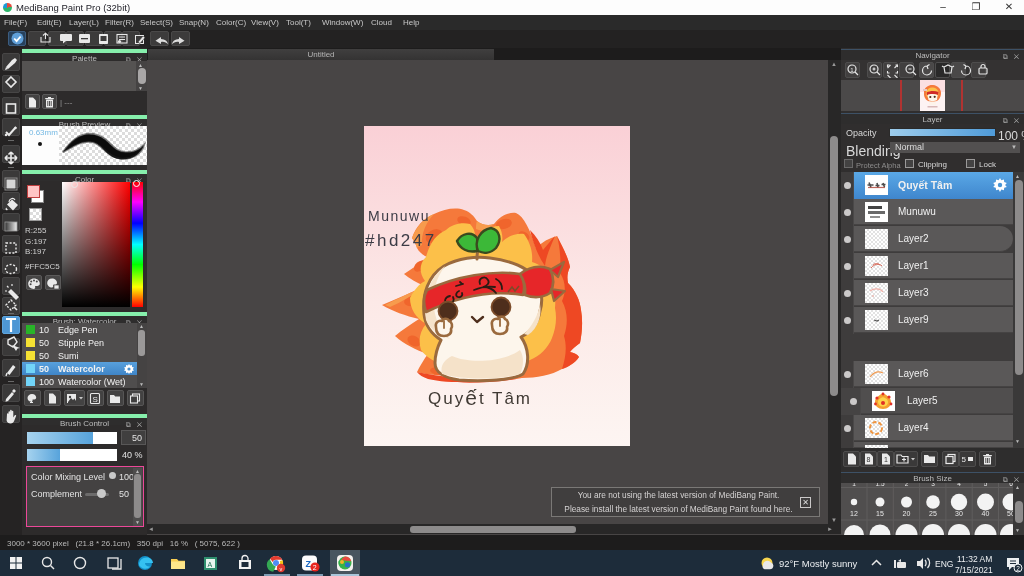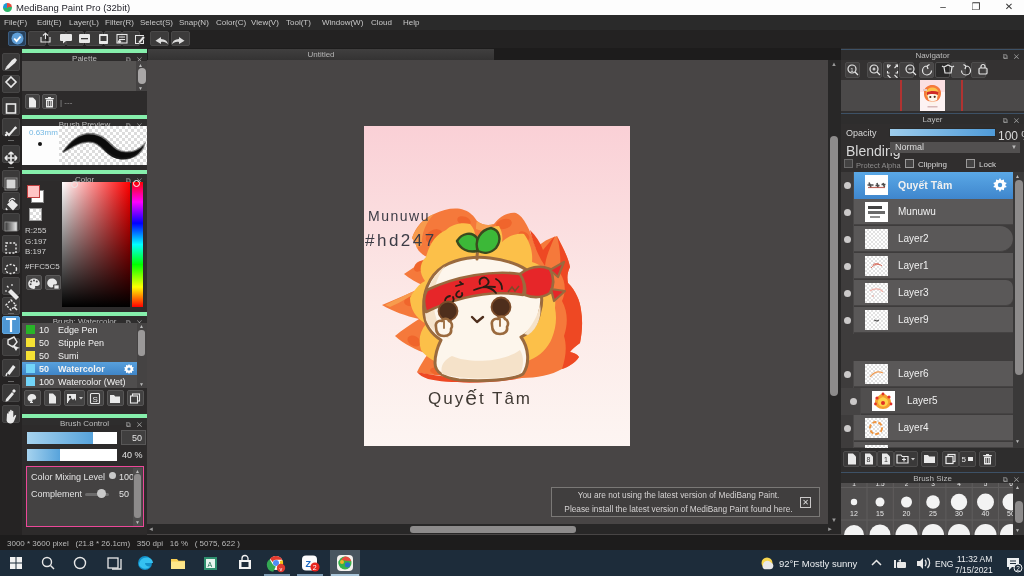--- a/index.html
+++ b/index.html
@@ -574,21 +574,21 @@
         <span class="lname">Layer2</span>
       </div>
       <div class="lrow" style="top:81px;">
         <div class="eyecol"></div>
           <div class="eyedot"></div>
         <div class="thumb tcheck"><svg width="23" height="20" viewBox="0 0 23 20">
               <path d="M6 12c3-4 8-5 11-2M8 9c2-2 5-2 7 0" stroke="#d86a5a" stroke-width="1" fill="none"></path>
             </svg></div>
         <span class="lname">Layer1</span>
       </div>
-      <div class="lrow" style="top:108px;border-radius:7px;">
+      <div class="lrow" style="top:108px;">
         <div class="eyecol"></div>
           <div class="eyedot"></div>
         <div class="thumb tcheck"><svg width="23" height="20" viewBox="0 0 23 20">
               <path d="M5 8c4-3 10-3 13 1" stroke="#f0b0a8" stroke-width="1.2" fill="none"></path>
               <circle cx="8" cy="13" r="1" fill="#eab8b0"></circle>
             </svg></div>
         <span class="lname">Layer3</span>
       </div>
       <div class="lrow" style="top:135px;">
         <div class="eyecol"></div>

